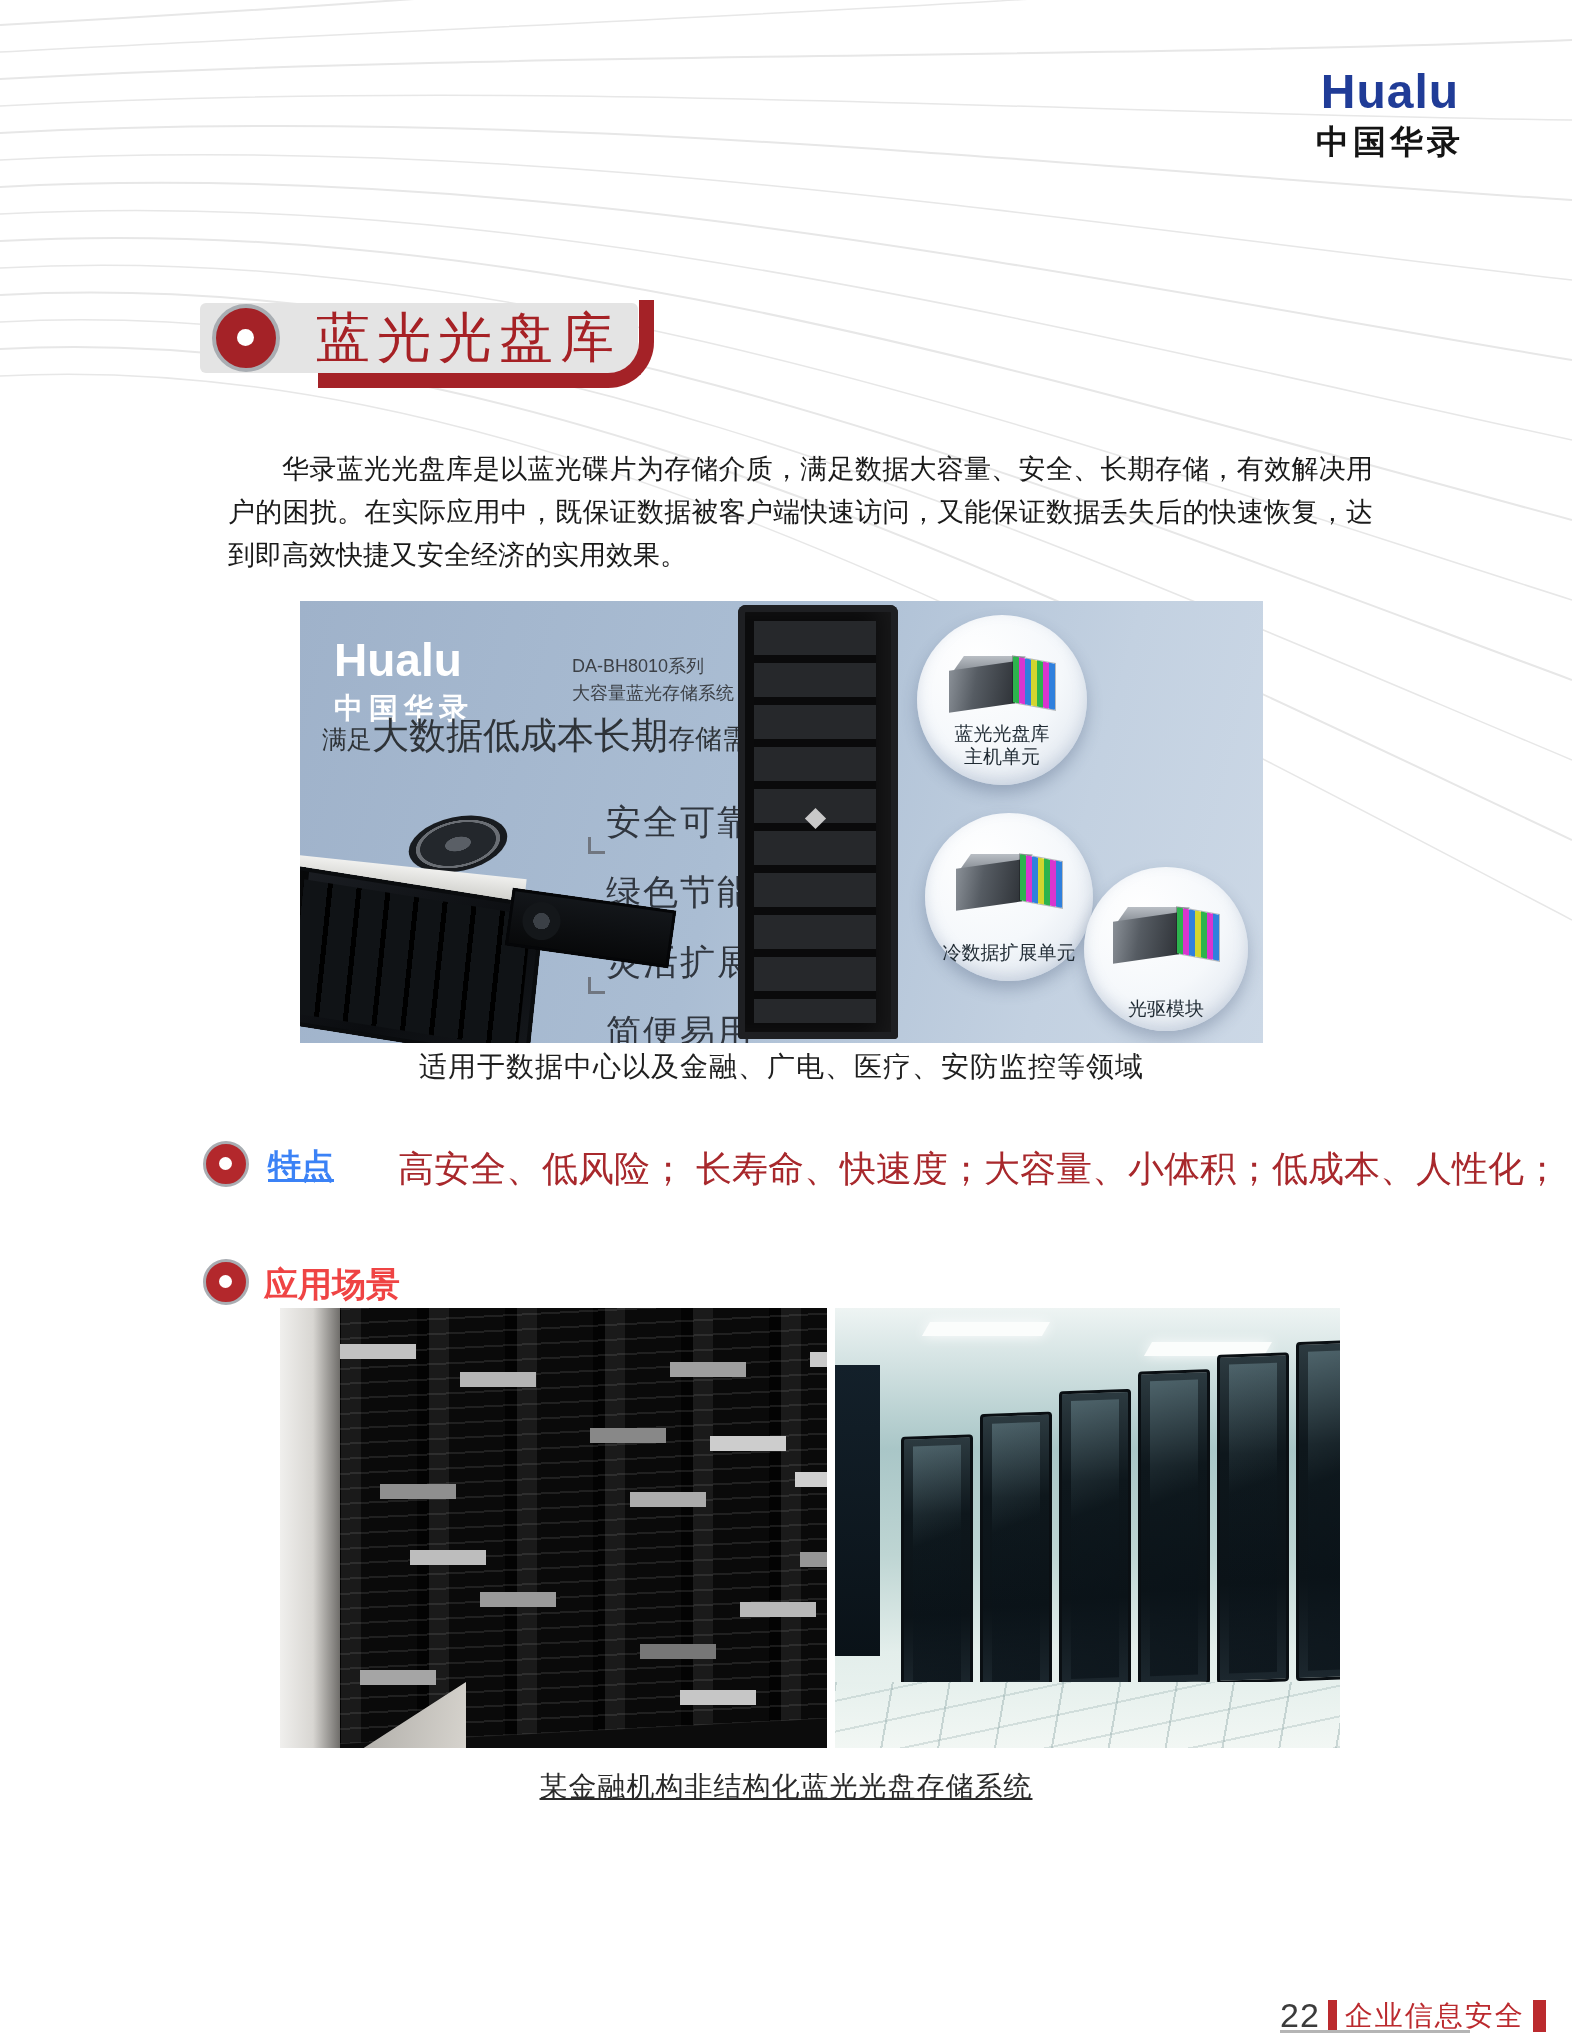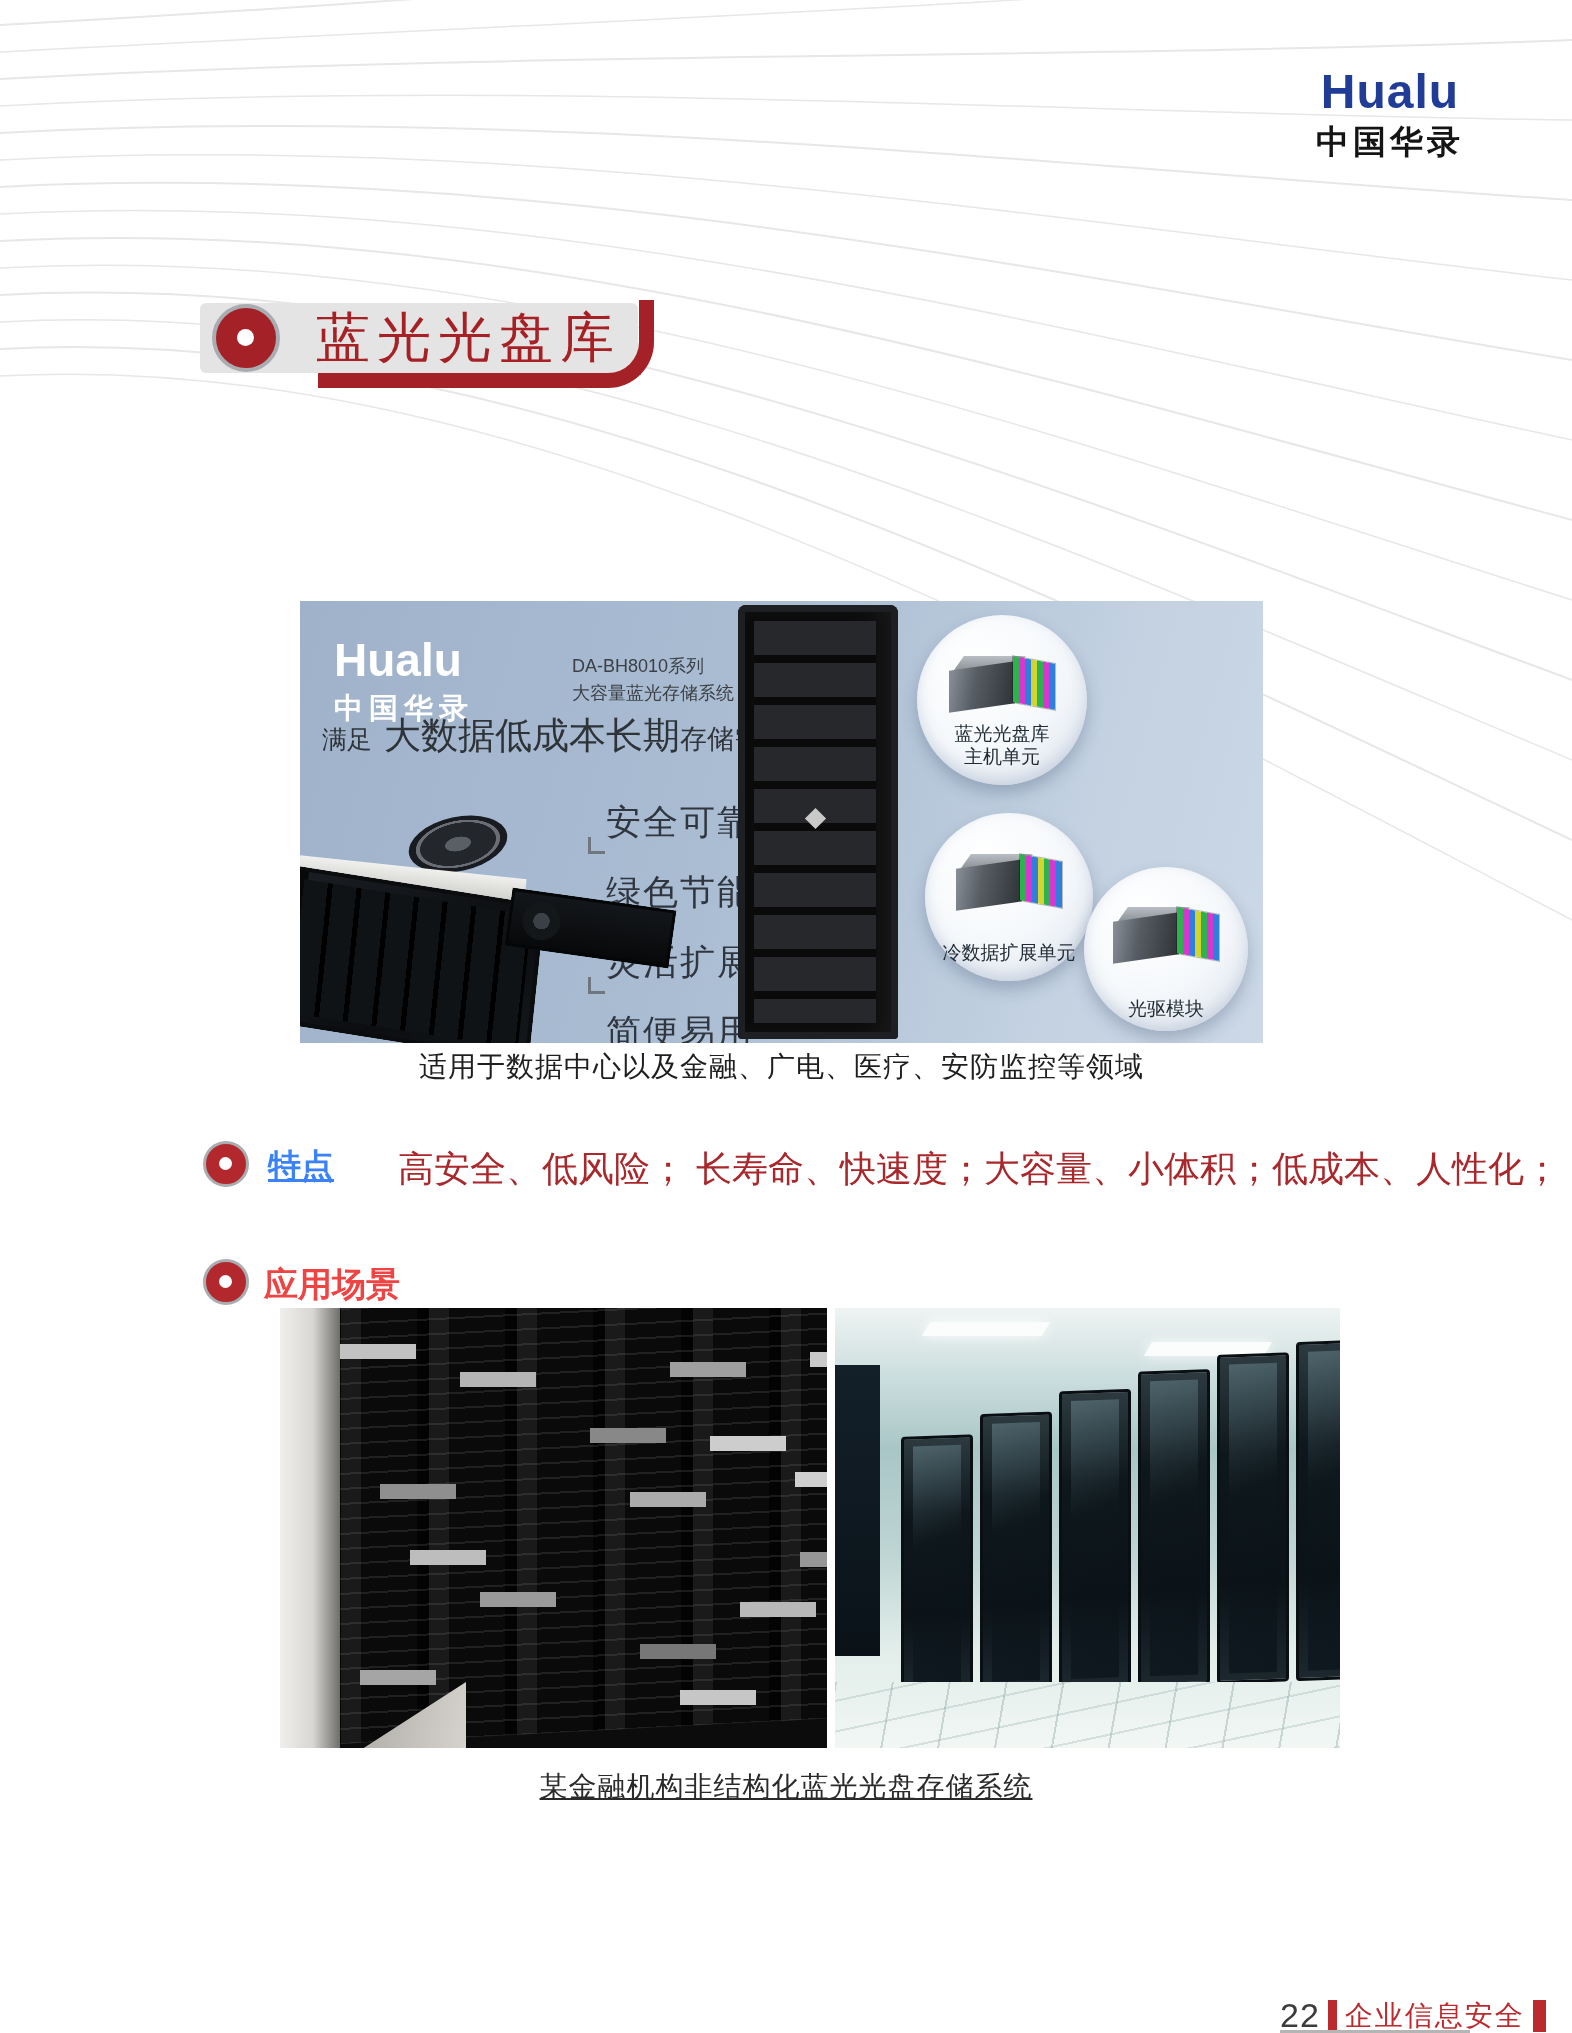--- a/index.html
+++ b/index.html
@@ -29,21 +29,21 @@
 
   
   .banner { left:300px; top:601px; width:963px; height:442px; overflow:hidden;
             background:linear-gradient(105deg,#9fb2ca 0%,#aabdd3 45%,#c3d1e1 78%,#ccd8e6 100%); }
   .b-logo { position:absolute; left:34px; top:36px; }
   .b-logo .latin { display:block; font-size:46px; font-weight:800; color:#ffffff; line-height:1; }
   .b-logo .cjk { display:block; margin-top:6px; font-size:29px; font-weight:700; letter-spacing:6px; color:#ffffff; white-space:nowrap; }
   .b-series { position:absolute; left:272px; top:52px; width:195px; font-size:18px; line-height:1.5; color:#3c4046; text-align:left; }
   .b-slogan { position:absolute; left:22px; top:116px; white-space:nowrap; color:#2e3338; line-height:1; }
   .b-slogan .s1 { font-size:25px; }
-  .b-slogan .s2 { font-size:37px;margin-left:12px; }
+  .b-slogan .s2 { font-size:37px; }
   .b-slogan .s3 { font-size:27px; }
 
   .feat { position:absolute; left:302px; font-size:35px; letter-spacing:2px; color:#30363f; white-space:nowrap; }
   .feat i { position:relative; display:inline-block; font-style:normal; padding:2px 4px; }
   .feat i::before { content:""; position:absolute; right:-14px; top:-8px; width:14px; height:14px; border-top:3px solid #707680; border-right:3px solid #707680; }
   .feat i::after  { content:""; position:absolute; left:-14px; bottom:-6px; width:14px; height:14px; border-bottom:3px solid #707680; border-left:3px solid #707680; }
 
   
   .rack-tower { position:absolute; left:438px; top:4px; width:160px; height:434px; background:#0b0b0c;
                 border-radius:8px 8px 4px 4px; box-shadow:inset 0 0 0 7px #1e1f22, inset -18px 0 26px rgba(255,255,255,.06); }
@@ -168,20 +168,21 @@
   <div class="layer hdr-logo">
     <span class="latin">Hualu</span>
     <span class="cjk">中国华录</span>
   </div>
 
   <div class="layer title-plate"></div>
   <div class="layer title-j"></div>
   <div class="layer bullet-lg"></div>
   <div class="layer title-text">蓝光光盘库</div>
 
+  <p class="layer intro">华录蓝光光盘库是以蓝光碟片为存储介质，满足数据大容量、安全、长期存储，有效解决用户的困扰。在实际应用中，既保证数据被客户端快速访问，又能保证数据丢失后的快速恢复，达到即高效快捷又安全经济的实用效果。</p>
 
   <div class="layer banner">
     <div class="b-logo">
       <span class="latin">Hualu</span>
       <span class="cjk">中国华录</span>
     </div>
     <div class="b-series">
       <div>DA-BH8010系列</div>
       <div>大容量蓝光存储系统</div>
     </div>

